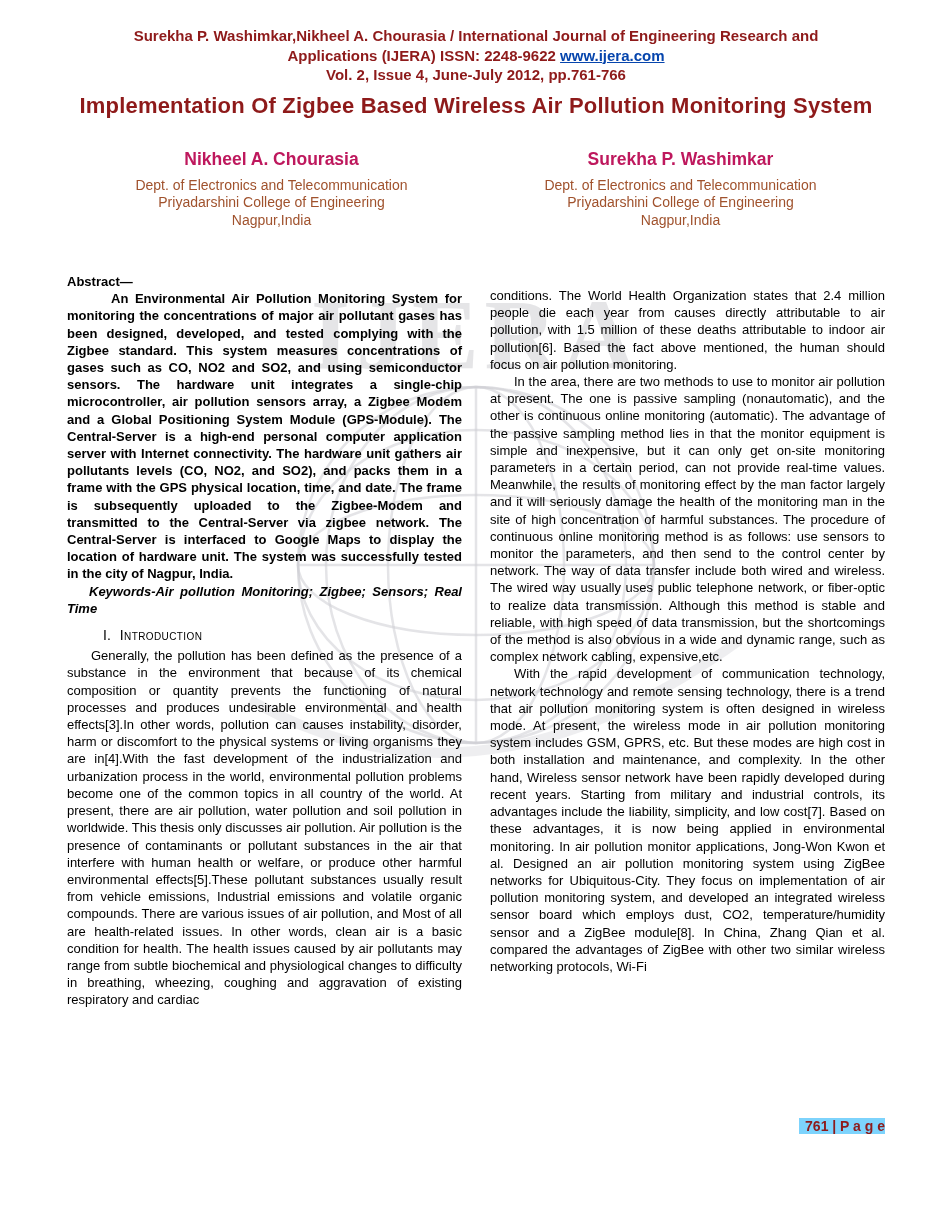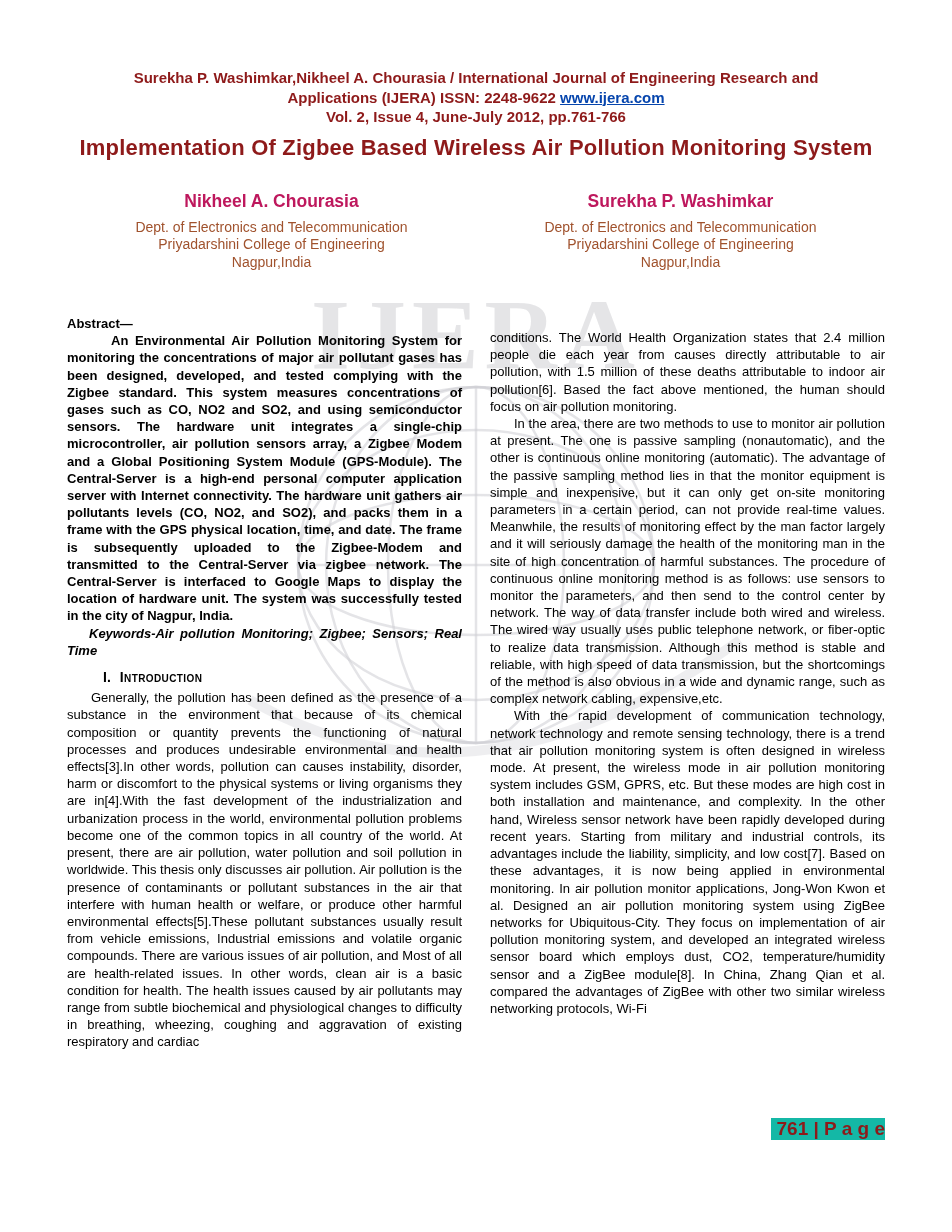--- a/index.html
+++ b/index.html
@@ -19,21 +19,21 @@
   .watermark {
     position: absolute;
     inset: 0;
     z-index: 0;
     pointer-events: none;
   }
 
   .content {
     position: relative;
     z-index: 1;
-    padding: 68px 67px 0 67px;
+    padding: 26px 67px 0 67px;
   }
 
   .journal-header {
     text-align: center;
     color: #8e1a1a;
     font-weight: bold;
     font-size: 15px;
     line-height: 19.5px;
   }
   .journal-header .issn { color: #8e1a1a; }
@@ -86,41 +86,41 @@
 
   .abstract-label { font-weight: bold; }
   .abstract-body { font-weight: bold; text-indent: 44px; }
   .keywords {
     font-weight: bold;
     font-style: italic;
     text-indent: 22px;
   }
   .section-heading {
     font-size: 14px;
-    font-weight: bold;
+    font-weight: normal;
     margin: 10px 0 3px 36px;
     text-align: left;
   }
   .section-heading .smallcaps {
     font-variant: small-caps;
     letter-spacing: 0.4px;
     margin-left: 9px;
   }
   .body-par { margin: 0; }
   .indent { text-indent: 24px; }
 
   .page-footer {
     position: absolute;
     right: 67px;
     top: 1118px;
     z-index: 2;
     color: #8e1a1a;
     font-weight: bold;
-    font-size: 19px;
-    background: #14b8a6;
+    font-size: 14px;
+    background: #7dd3fc;
     padding-left: 6px;
   }
 </style>
 </head>
 <body>
 
 <div class="page">
 
   <div class="watermark" aria-hidden="true">
     <svg width="952" height="1232" viewBox="0 0 952 1232" xmlns="http://www.w3.org/2000/svg">

